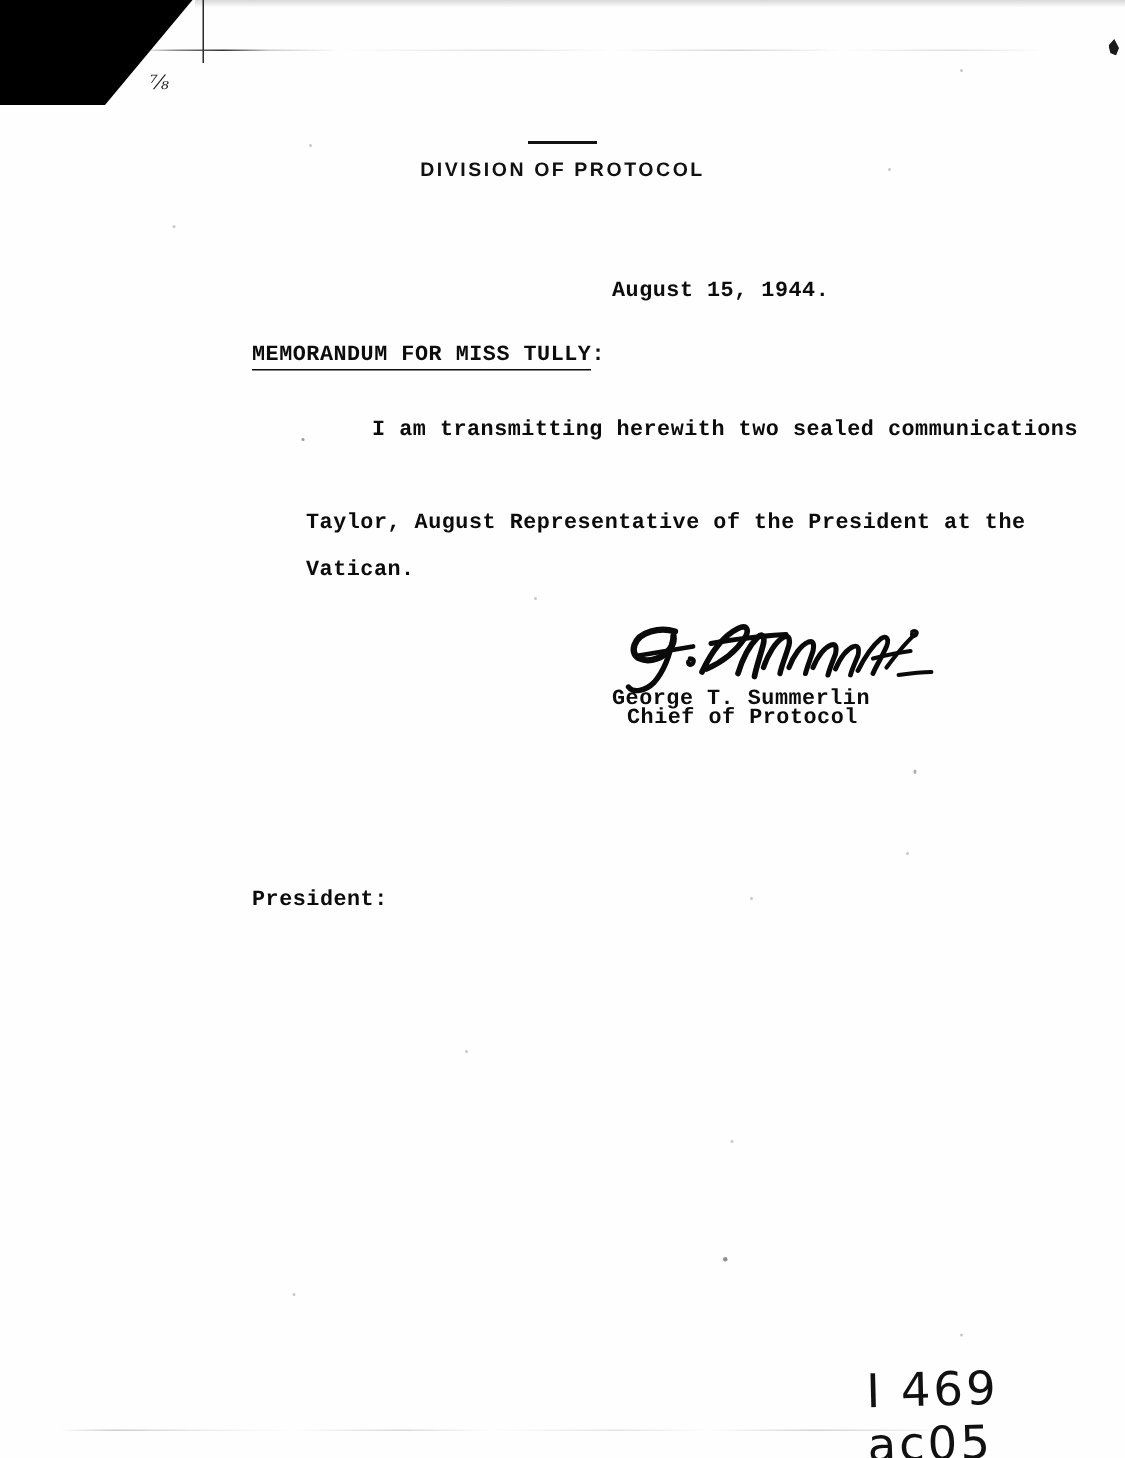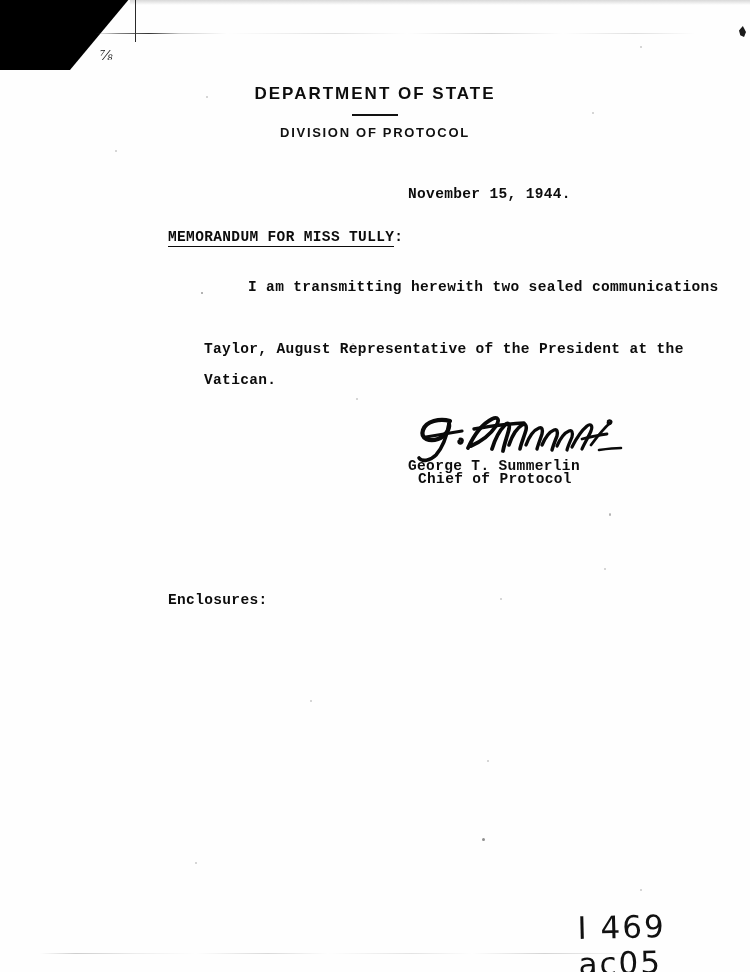--- a/index.html
+++ b/index.html
@@ -174,26 +174,25 @@
   <div class="speck artifact" style="top:598px;left:500px;width:2px;height:2px;"></div>
   <div class="speck artifact" style="top:700px;left:310px;width:2px;height:2px;"></div>
   <div class="speck artifact" style="top:760px;left:487px;width:2px;height:2px;"></div>
   <div class="speck artifact" style="top:838px;left:482px;width:3px;height:3px;background:#8f8f8f;"></div>
   <div class="speck artifact" style="top:862px;left:195px;width:2px;height:2px;"></div>
   <div class="speck artifact" style="top:889px;left:640px;width:2px;height:2px;"></div>
   <div class="speck artifact" style="top:46px;left:640px;width:2px;height:2px;"></div>
   <div class="speck artifact" style="top:150px;left:115px;width:2px;height:2px;"></div>
 
   <div id="letterhead">
-    <div id="dept-title">DEPARTMENT OF STATE</div>
     <div id="letterhead-rule"></div>
     <div id="division-title">DIVISION OF PROTOCOL</div>
   </div>
 
-  <div class="typed" id="date-line">November 15, 1944.</div>
+  <div class="typed" id="date-line">August 15, 1944.</div>
 
   <div class="typed" id="memo-heading"><span class="ul">MEMORANDUM FOR MISS TULLY</span><span>:</span></div>
 
   <div class="typed" id="body-paragraph"><span class="indent">I am transmitting herewith two sealed communications</span><br><br><span>Taylor, August Representative of the President at the</span><br><span>Vatican.</span></div>
 
   <div id="signature-block">
     <svg id="signature-mark" viewBox="0 0 215 52">
       <g fill="none" stroke="#0a0a0a" stroke-linecap="round" stroke-linejoin="round">
         <path d="M34 6 C24 3,10 6,7 15 C4 24,14 27,22 24 C30 21,34 14,33 9" stroke-width="4.2"></path>
         <path d="M33 9 C31 20,28 31,20 40 C14 46,6 47,3 43" stroke-width="3.6"></path>
@@ -210,17 +209,17 @@
         <path d="M166 24 C174 22,183 20,191 19" stroke-width="2.8"></path>
         <path d="M175 30 C181 22,188 13,194 8" stroke-width="2.8"></path>
         <path d="M192 6 C194 5,196 6,195 8 C194 10,191 9,192 7" stroke-width="2.4"></path>
         <path d="M183 35 C190 34,198 33,205 33" stroke-width="2.6"></path>
       </g>
     </svg>
   </div>
   <div class="typed" id="signature-name">George T. Summerlin</div>
   <div class="typed" id="signature-title">Chief of Protocol</div>
 
-  <div class="typed" id="enclosures-label">Enclosures:</div>
+  <div class="typed" id="enclosures-label">President:</div>
 
   <div id="archival-mark">I 469 ac05</div>
 
 </div>
 
 </body></html>

